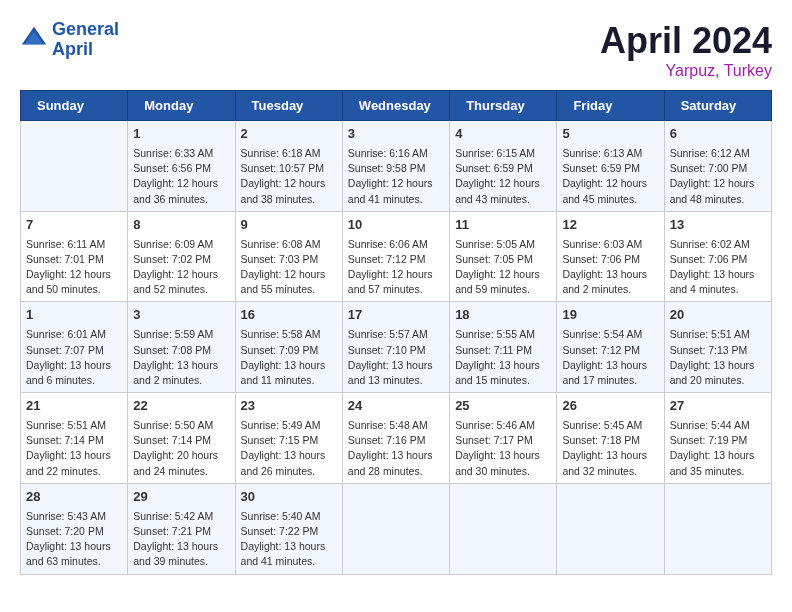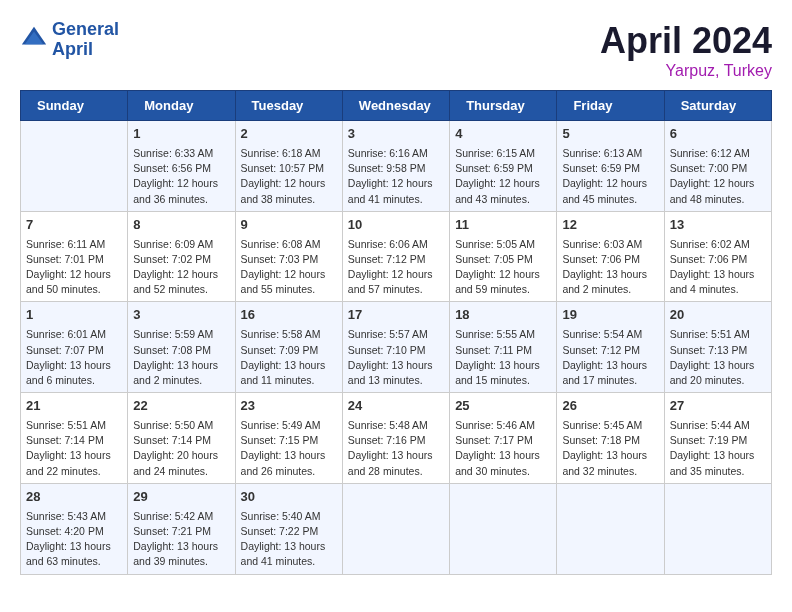--- a/index.html
+++ b/index.html
@@ -292,21 +292,21 @@
           <span class="day-num">27</span>
           <div>Sunrise: 5:44 AM</div>
           <div>Sunset: 7:19 PM</div>
           <div>Daylight: 13 hours and 35 minutes.</div>
         </td>
       </tr>
       <tr>
         <td>
           <span class="day-num">28</span>
           <div>Sunrise: 5:43 AM</div>
-          <div>Sunset: 4:20 PM</div>
+          <div>Sunset: 7:20 PM</div>
           <div>Daylight: 13 hours and 63 minutes.</div>
         </td>
         <td>
           <span class="day-num">29</span>
           <div>Sunrise: 5:42 AM</div>
           <div>Sunset: 7:21 PM</div>
           <div>Daylight: 13 hours and 39 minutes.</div>
         </td>
         <td>
           <span class="day-num">30</span>

